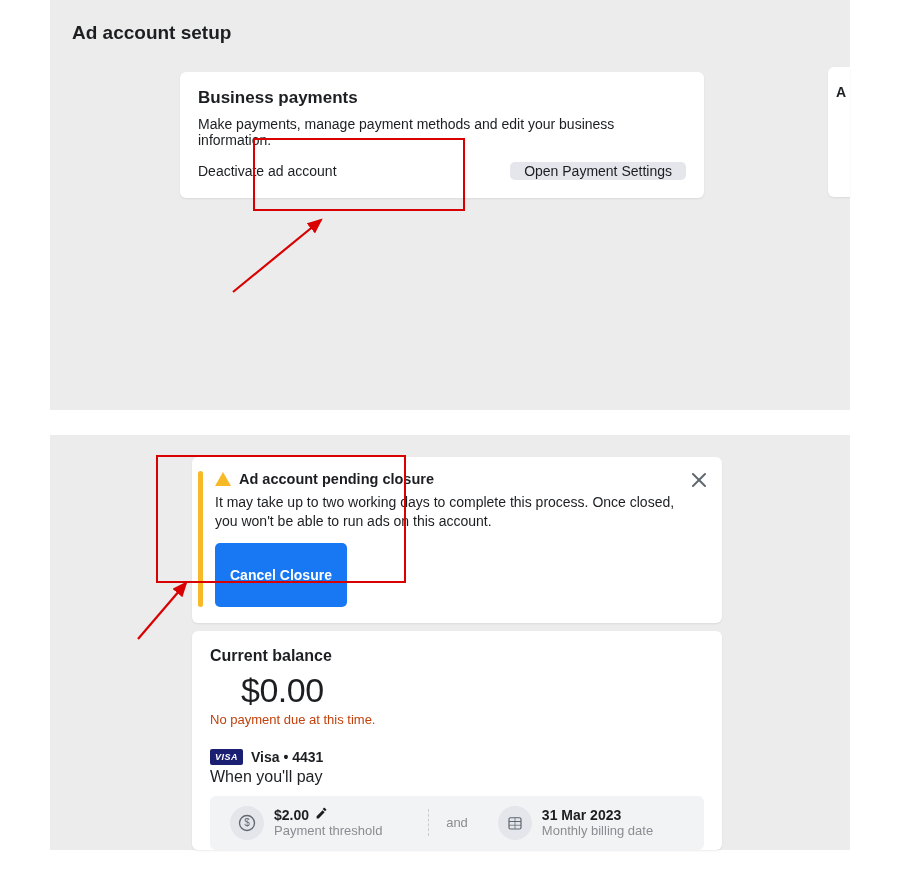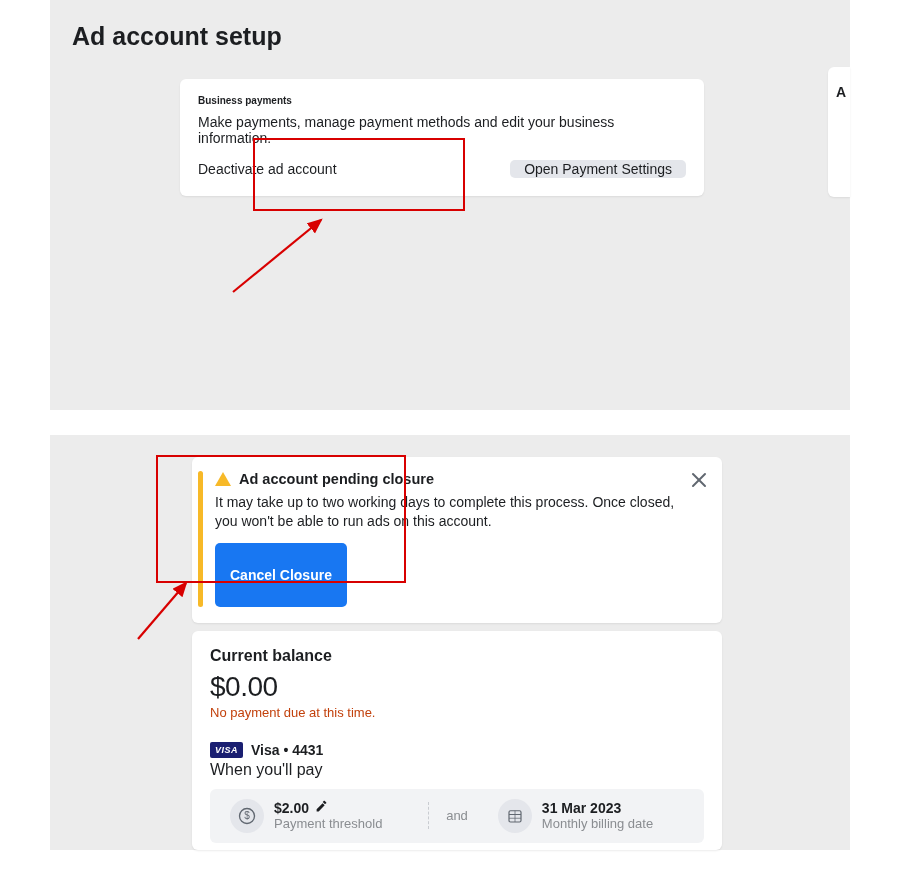--- a/index.html
+++ b/index.html
@@ -20,39 +20,39 @@
     margin: 0 50px 0 50px;
     height: 410px;
     padding: 22px 0 0 20px;
   }
   .panel.bottom {
     margin: 25px 50px 0 50px;
     height: 415px;
     position: relative;
   }
   .page-title {
-    font-size: 25px;
+    font-size: 19px;
     font-weight: 700;
     color: #1c1e21;
     margin-bottom: 28px;
     margin-left: 2px;
   }
   .card {
     background: #fff;
     border-radius: 6px;
     box-shadow: 0 1px 2px rgba(0,0,0,0.08);
   }
   .payments-card {
     margin-left: 110px;
     width: 524px;
     padding: 16px 18px 18px 18px;
     position: relative;
   }
   .payments-card h3 {
-    font-size: 10px;
+    font-size: 17px;
     font-weight: 700;
     margin-bottom: 8px;
   }
   .payments-card .desc {
     font-size: 14px;
     color: #1c1e21;
     margin-bottom: 14px;
   }
   .payments-card .row {
     display: flex;
@@ -187,24 +187,25 @@
     height: 270px;
     overflow: hidden;
   }
   .balance-card .sec-title {
     font-size: 16px;
     font-weight: 600;
     margin-bottom: 6px;
     color: #1c1e21;
   }
   .big-amount {
-    font-size: 28px;
+    font-size: 34px;
     font-weight: 400;
     letter-spacing: -0.5px;
     margin-bottom: 2px;
+    margin-left: 31px;
   }
   .muted {
     font-size: 13px;
     color: #c2410c;
   }
   .pay-section {
     margin-top: 22px;
   }
   .pay-section .label {
     font-size: 14px;

